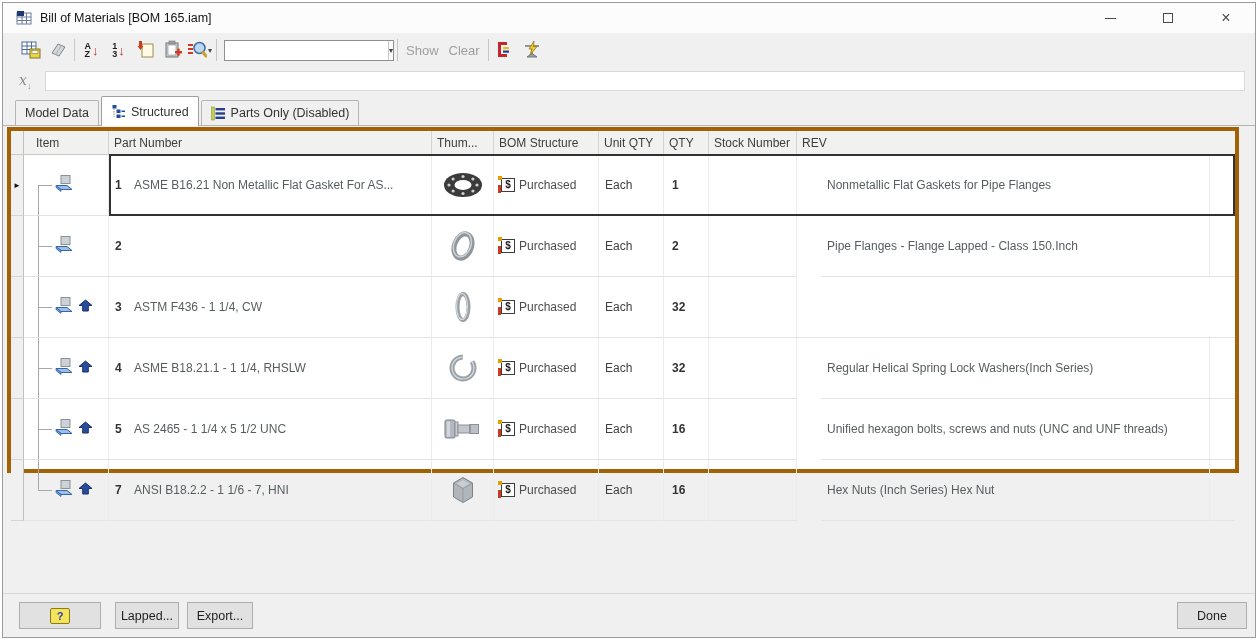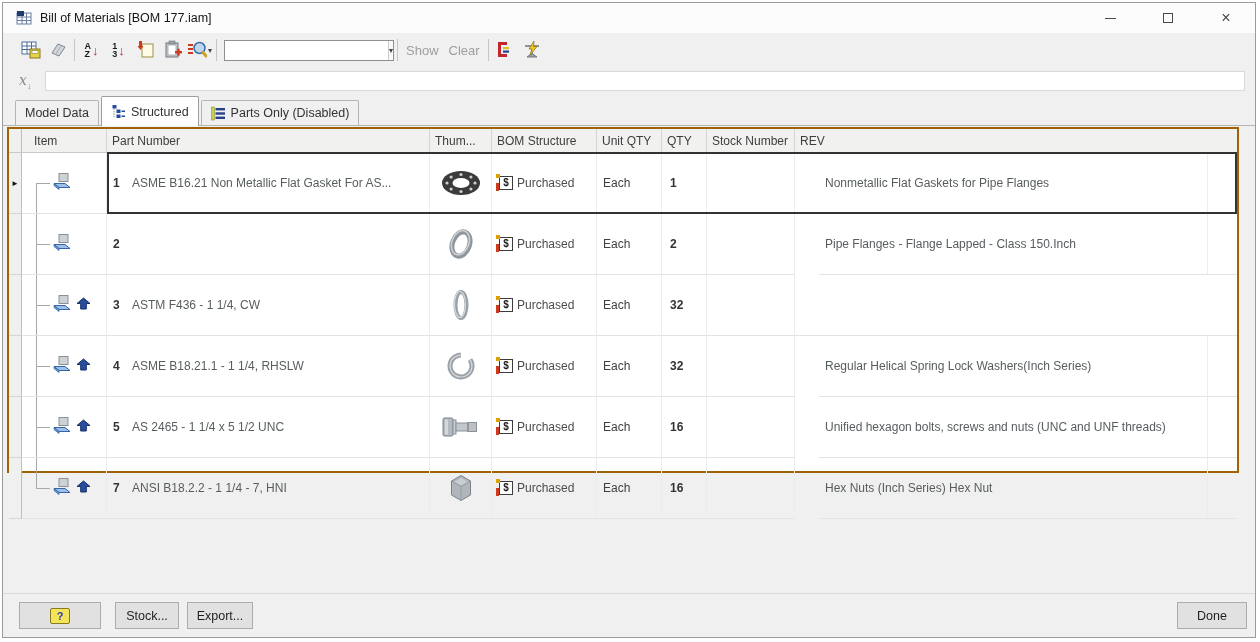--- a/index.html
+++ b/index.html
@@ -46,21 +46,21 @@
   .tabs { position:absolute; left:0; top:92px; right:0; height:31px;
           display:flex; align-items:flex-end; padding-left:12px; }
   .tabs::after { content:""; position:absolute; left:0; right:0; bottom:0; height:1px; background:#b5b5b5; }
   .tab { height:25px; margin-bottom:1px; padding:0 9px; display:flex; align-items:center; gap:5px;
          background:#f0f0f0; border:1px solid #b5b5b5; border-bottom:none;
          border-radius:2px 2px 0 0; margin-right:2px; font-size:12.5px; color:#333; position:relative; z-index:1; }
   .tab.active { height:30px; margin-bottom:0; background:#fff; border-color:#9e9e9e; z-index:3; }
 
   
   .grid { position:absolute; left:4px; top:124px; width:1232px; height:346px;
-          background:#fff; border:2px solid #a16207; z-index:2; }
+          background:#fff; border:4px solid #a16207; z-index:2; }
   .grid-header { display:flex; height:24px; background:#f1f1f0; border-bottom:1px solid #c9c9c9; }
   .hcell { border-right:1px solid #d4d4d4; font-size:12px; color:#3d3d3d;
            display:flex; align-items:center; padding-left:5px; overflow:hidden; white-space:nowrap; }
   .hcell.c-sel { background:#f0f0f0; border-right:1px solid #c0c0c0; padding:0; }
   .hcell.c-item { padding-left:12px; }
 
   .c-sel   { width:13px; }
   .c-item  { width:85px; }
   .c-pn    { width:323px; }
   .c-thumb { width:62px; }
@@ -123,21 +123,21 @@
 <body>
 
 <div class="window">
 
   <div class="titlebar">
     <svg width="16" height="16" viewBox="0 0 16 16">
       <rect x="1" y="3" width="14" height="11" fill="#ffffff" stroke="#6b7da0"></rect>
       <path d="M1 7 H15 M1 10.5 H15 M6 3 V14 M10.5 3 V14" stroke="#6b7da0" stroke-width="1" fill="none"></path>
       <rect x="1" y="1" width="7" height="5" fill="#1e3a6e"></rect>
     </svg>
-    <span class="title-text">Bill of Materials [BOM 177.iam]</span>
+    <span class="title-text">Bill of Materials [BOM 165.iam]</span>
     <div class="win-controls">
       <div class="win-btn">
           <div class="min-bar"></div>
         </div>
       <div class="win-btn">
           <div class="max-box"></div>
         </div>
       <div class="win-btn">
           <span class="close-glyph">×</span>
         </div>
@@ -563,21 +563,21 @@
         </svg>
       </span>
       <span class="promote-ico">
         <svg width="15" height="13" viewBox="0 0 15 13">
           <polygon points="7.5,1 14,6.5 10.3,6.5 10.3,12 4.7,12 4.7,6.5 1,6.5" fill="#2a4d9b" stroke="#16306b"></polygon>
         </svg>
       </span>
     </div>
     <div class="cell c-pn">
       <span class="inum">7</span>
-      <span class="pn-text">ANSI B18.2.2 - 1 1/4 - 7, HNI</span>
+      <span class="pn-text">ANSI B18.2.2 - 1 1/6 - 7, HNI</span>
     </div>
     <div class="cell c-thumb">
 
       <svg width="44" height="40" viewBox="0 0 44 40">
         <polygon points="22,7.5 31.5,13 31.5,27 22,32.5 12.5,27 12.5,13" fill="#b0b6bc" stroke="#7b828a"></polygon>
         <path d="M12.5 13 L22 18.5 L31.5 13 M22 18.5 L22 32.5" stroke="#959ba1" fill="none"></path>
         <polygon points="22,10 28.5,13.7 22,17.5 15.5,13.7" fill="#c9ced3"></polygon>
       </svg>
     </div>
     <div class="cell c-bom">
@@ -601,17 +601,17 @@
     </div>
 
   </div>
 </div>
   </div>
 
   <div class="footer">
     <div class="btn btn-help">
       <span class="help-book">?</span>
     </div>
-    <div class="btn btn-import">Stock...</div>
+    <div class="btn btn-import">Lapped...</div>
     <div class="btn btn-export">Export...</div>
     <div class="btn btn-done">Done</div>
   </div>
 </div>
 
 </body></html>

